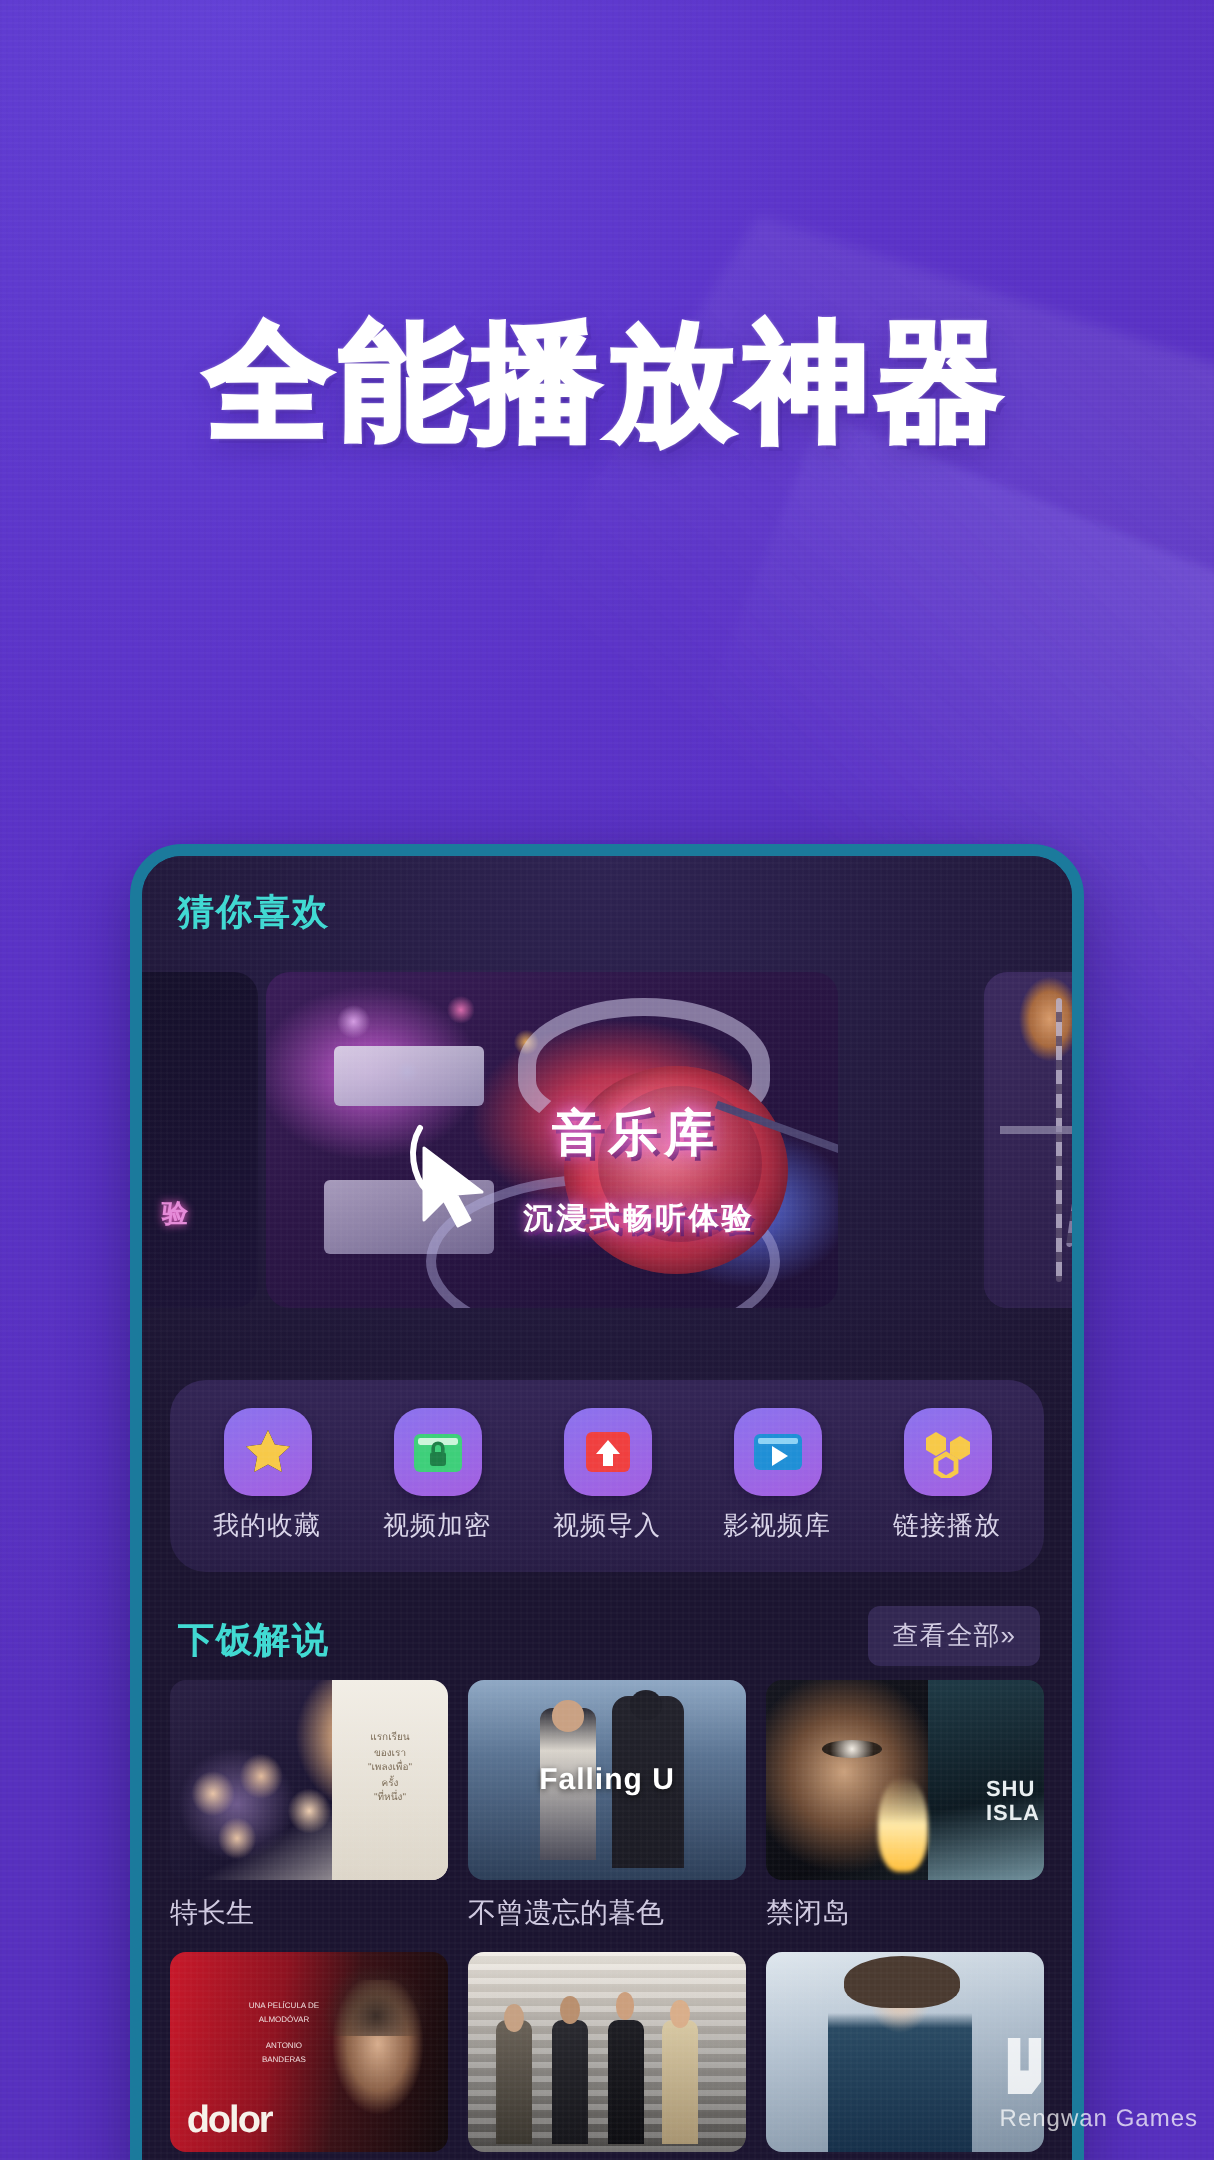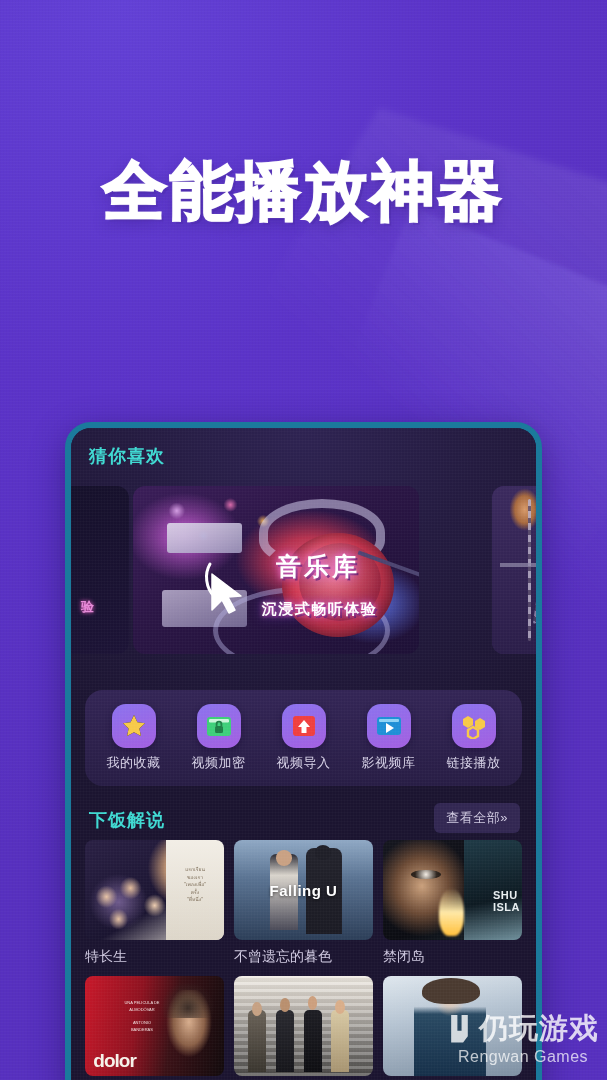--- a/index.html
+++ b/index.html
@@ -369,21 +369,21 @@
     display:flex; align-items:center; gap:4px;
   }
   .wm-logo {
     display:inline-block; width:26px; height:28px;
     background:rgba(255,255,255,0.80);
     clip-path:polygon(16% 0%,40% 0%,40% 58%,56% 58%,56% 0%,80% 0%,80% 78%,62% 100%,16% 100%);
     margin-right:2px;
   }
   .wm-en {
     margin-top:5px;
-    font-size:16px; color:rgba(255,255,255,0.72);
+    font-size:12px; color:rgba(255,255,255,0.72);
     letter-spacing:.5px;
   }
 </style>
 </head>
 <body>
 
 <div class="bg"></div>
 <div class="bg-streak2"></div>
 <div class="bg-streak"></div>
 <div class="bg-noise"></div>
@@ -561,16 +561,15 @@
 
     </div>
 
     <div class="screen-noise"></div>
   </div>
 </div>
 
 <div class="watermark">
   <div class="wm-cn">
     <span class="wm-logo"></span>
-    <span>仍玩游戏</span>
   </div>
   <div class="wm-en">Rengwan Games</div>
 </div>
 
 </body></html>

